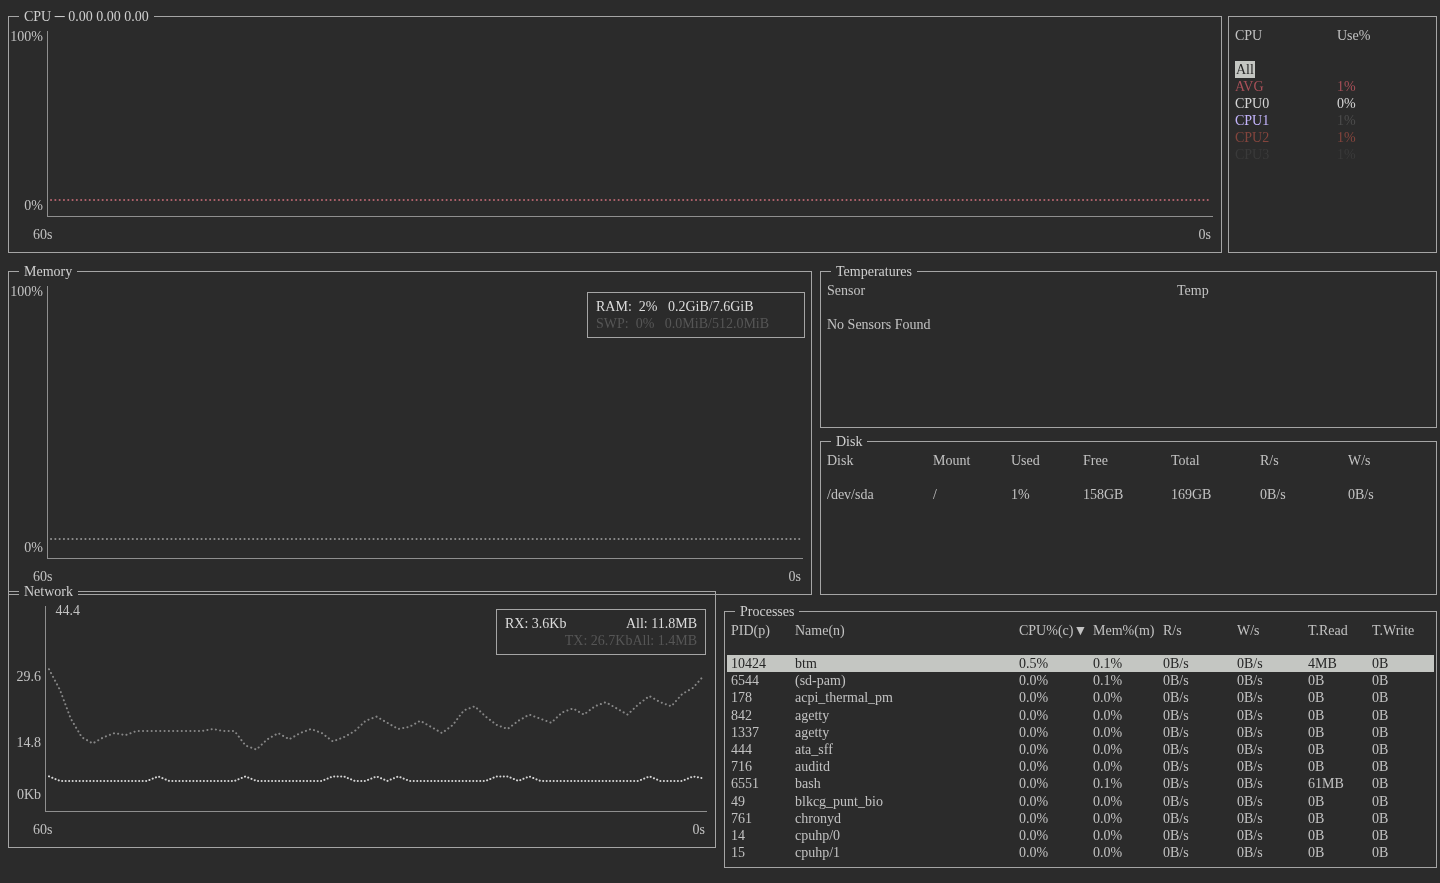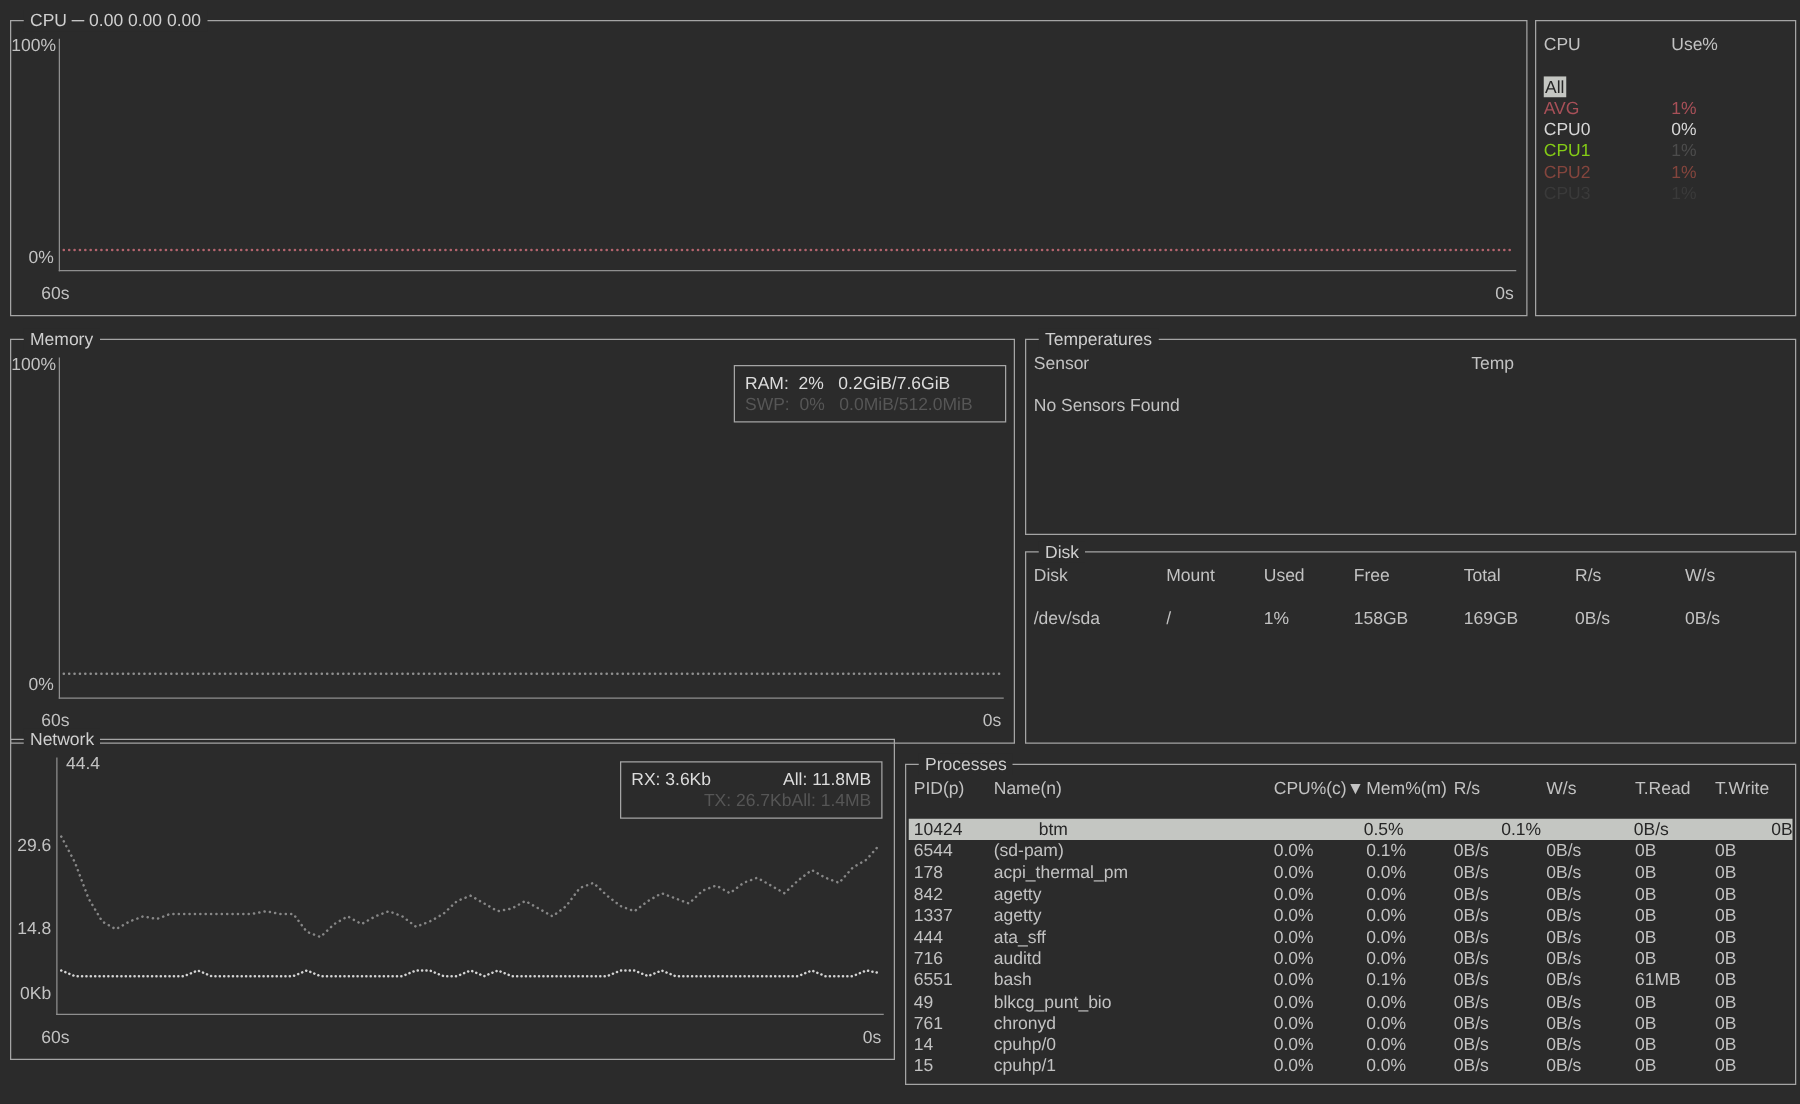--- a/index.html
+++ b/index.html
@@ -9,21 +9,21 @@
     --text:#c2c2c2;
     --bright:#dcdcdc;
     --faded:#565656;
     --hl-bg:#c4c6c2;
     --hl-text:#262626;
   }
   *{margin:0;padding:0;box-sizing:border-box;}
   html,body{background:var(--bg);}
   #root{
     position:relative;width:1440px;height:883px;background:var(--bg);
-    font-family:Liberation Sans, sans-serif;
+    font-family:Liberation Serif, serif;
     font-size:14px;line-height:17px;color:var(--text);overflow:hidden;
   }
   .panel{position:absolute;border:1px solid var(--border);}
   .panel-title{
     position:absolute;top:-9px;left:10px;background:var(--bg);
     padding:0 5px;color:#cfcfcf;white-space:pre;
   }
   
   .plot{position:absolute;left:38px;top:14px;right:8px;bottom:35px;
         border-left:1px solid var(--axis);border-bottom:1px solid var(--axis);}
@@ -39,21 +39,21 @@
   .overlay-row{display:flex;white-space:pre;}
   .overlay-row.dim{color:var(--faded);}
   .overlay-row.bright{color:var(--bright);}
   
   .grid-row{display:grid;position:absolute;left:2px;right:2px;padding-left:4px;white-space:pre;overflow:hidden;}
   .proc-grid{grid-template-columns:64px 224px 74px 70px 74px 71px 64px auto;}
   .disk-grid{grid-template-columns:106px 78px 72px 88px 89px 88px auto;}
   .temp-grid{grid-template-columns:350px auto;}
   .cpul-grid{grid-template-columns:102px auto;}
   .row-h{height:17px;}
-  .selected{background:var(--hl-bg);color:var(--hl-text);gap:36px;}
+  .selected{background:var(--hl-bg);color:var(--hl-text);}
   .cell{overflow:hidden;}
   .hl-chip{display:inline-block;background:var(--hl-bg);color:var(--hl-text);padding:0 1px;}
 </style>
 </head>
 <body>
 
 <div id="root">
 
   <div class="panel" style="left:8px;top:16px;width:1214px;height:237px;">
     <span class="panel-title">CPU ─ 0.00 0.00 0.00</span>
@@ -70,21 +70,21 @@
 
   <div class="panel" style="left:1228px;top:16px;width:209px;height:237px;">
     <div class="grid-row cpul-grid" style="top:10px;">
       <span class="cell">CPU</span>
       <span class="cell">Use%</span>
     </div>
     <div id="cpu-legend-rows">
         <div class="grid-row cpul-grid row-h" style="top: 44px;"><span><span class="hl-chip">All</span></span><span style="color: rgb(200, 200, 200);"></span></div>
         <div class="grid-row cpul-grid row-h" style="top: 61px;"><span style="color: rgb(168, 80, 88);">AVG</span><span style="color: rgb(168, 80, 88);">1%</span></div>
         <div class="grid-row cpul-grid row-h" style="top: 78px;"><span style="color: rgb(214, 214, 214);">CPU0</span><span style="color: rgb(214, 214, 214);">0%</span></div>
-        <div class="grid-row cpul-grid row-h" style="top: 95px;"><span style="color: #84cc16;">CPU1</span><span style="color: rgb(76, 76, 76);">1%</span></div>
+        <div class="grid-row cpul-grid row-h" style="top: 95px;"><span style="color: #c4b5fd;">CPU1</span><span style="color: rgb(76, 76, 76);">1%</span></div>
         <div class="grid-row cpul-grid row-h" style="top: 112px;"><span style="color: rgb(132, 69, 61);">CPU2</span><span style="color: rgb(132, 69, 61);">1%</span></div>
         <div class="grid-row cpul-grid row-h" style="top: 129px;"><span style="color: rgb(58, 58, 58);">CPU3</span><span style="color: rgb(58, 58, 58);">1%</span></div>
       </div>
   </div>
 
   <div class="panel" style="left:8px;top:271px;width:804px;height:324px;">
     <span class="panel-title">Memory</span>
     <span class="ylab" style="top:11px;">100%</span>
     <span class="ylab" style="top:267px;">0%</span>
     <div class="plot">

